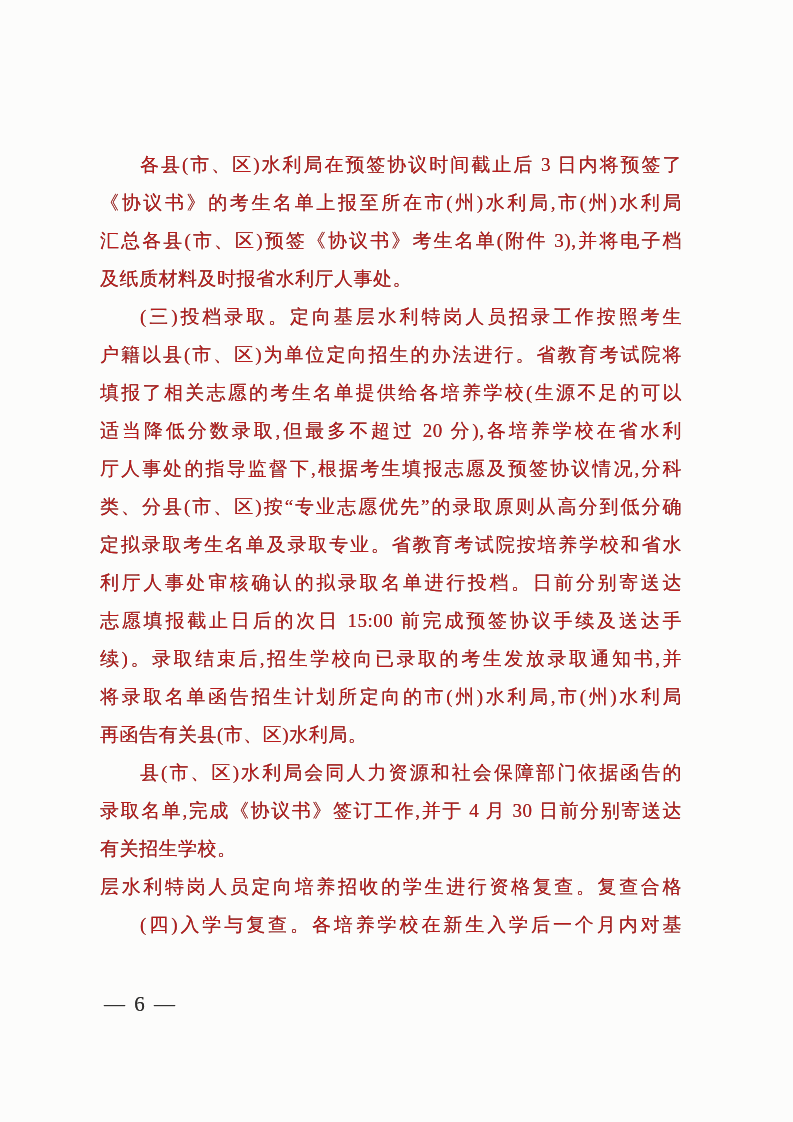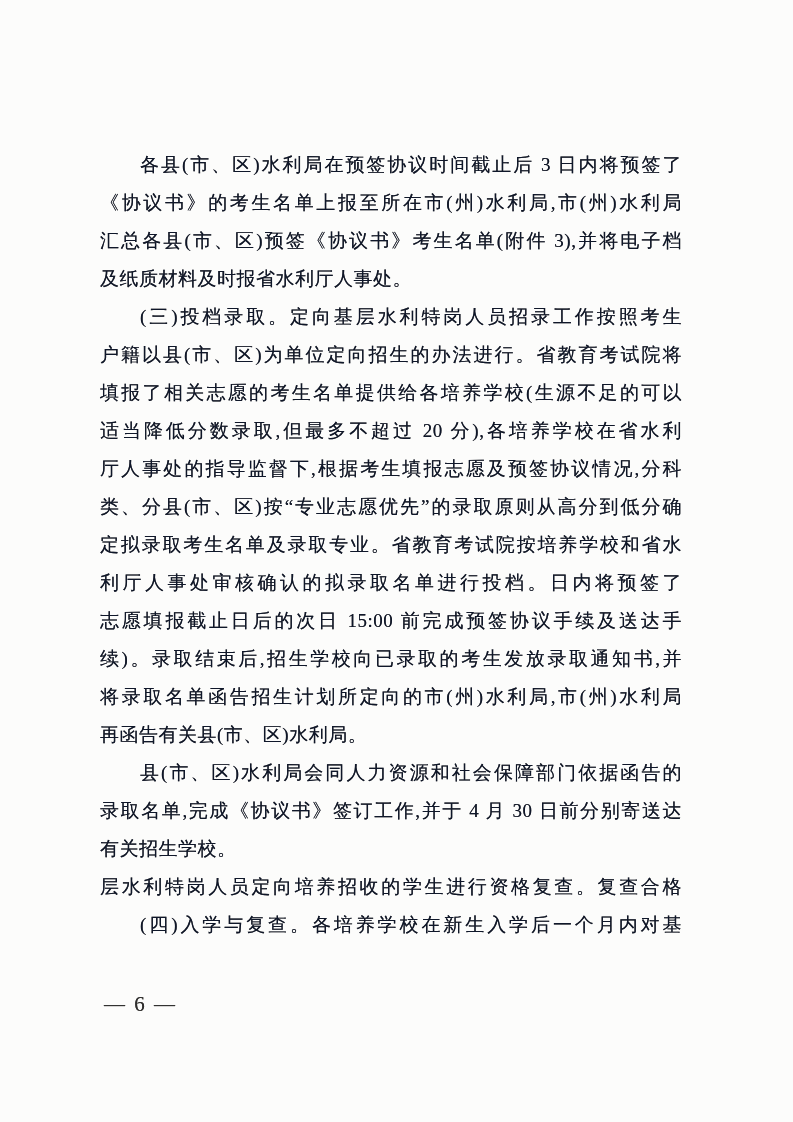--- a/index.html
+++ b/index.html
@@ -22,21 +22,21 @@
     top: 146px;
     width: 582px;
   }
   .line {
     height: 38px;
     line-height: 38px;
     font-size: 19px;
     letter-spacing: 0.5px;
     text-align: justify;
     white-space: nowrap;
-    color: #0f172a;
+    color: #b91c1c;
     text-shadow: 0 0 0.4px #55504a;
   }
   .line.j {
     white-space: normal;
     text-align: justify;
     text-align-last: justify;
   }
   .line.indent {
     text-indent: 40px;
   }
@@ -66,21 +66,21 @@
     <div class="line j">汇总各县(市、区)预签《协议书》考生名单(附件 3),并将电子档</div>
     <div class="line">及纸质材料及时报省水利厅人事处。</div>
 
     <div class="line indent j"><span class="b">(三)投档录取</span><span>。定向基层水利特岗人员招录工作按照考生</span></div>
     <div class="line j">户籍以县(市、区)为单位定向招生的办法进行。省教育考试院将</div>
     <div class="line j">填报了相关志愿的考生名单提供给各培养学校(生源不足的可以</div>
     <div class="line j">适当降低分数录取,但最多不超过 20 分),各培养学校在省水利</div>
     <div class="line j">厅人事处的指导监督下,根据考生填报志愿及预签协议情况,分科</div>
     <div class="line j">类、分县(市、区)按“专业志愿优先”的录取原则从高分到低分确</div>
     <div class="line j">定拟录取考生名单及录取专业。省教育考试院按培养学校和省水</div>
-    <div class="line j">利厅人事处审核确认的拟录取名单进行投档。日内将预签了</div>
+    <div class="line j">利厅人事处审核确认的拟录取名单进行投档。日前分别寄送达</div>
     <div class="line j">志愿填报截止日后的次日 15:00 前完成预签协议手续及送达手</div>
     <div class="line j">续)。录取结束后,招生学校向已录取的考生发放录取通知书,并</div>
     <div class="line j">将录取名单函告招生计划所定向的市(州)水利局,市(州)水利局</div>
     <div class="line">再函告有关县(市、区)水利局。</div>
 
     <div class="line indent j">县(市、区)水利局会同人力资源和社会保障部门依据函告的</div>
     <div class="line j">录取名单,完成《协议书》签订工作,并于 4 月 30 日前分别寄送达</div>
     <div class="line">有关招生学校。</div>
 
     <div class="line j">层水利特岗人员定向培养招收的学生进行资格复查。复查合格</div>

